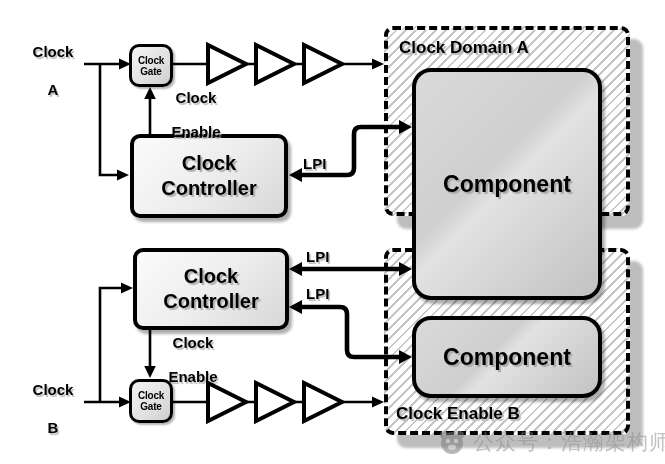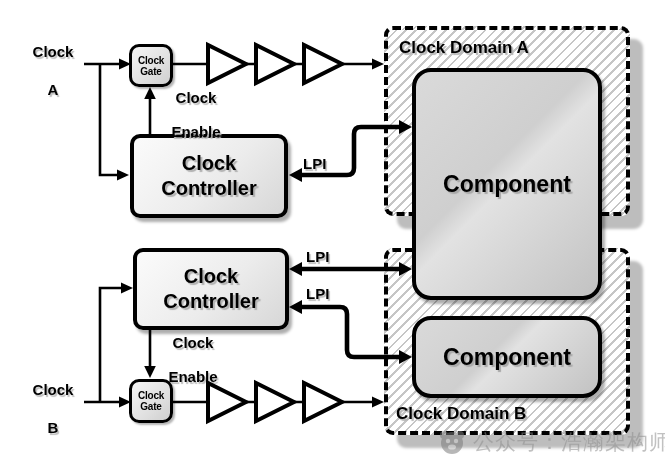--- a/index.html
+++ b/index.html
@@ -61,21 +61,21 @@
 </head>
 <body>
 
 <div class="canvas">
 
   <div class="abs domain" style="left:384px;top:26px;width:246px;height:190px;">
     <span class="domain-label" style="left:11px;top:8px;">Clock Domain A</span>
   </div>
 
   <div class="abs domain" style="left:384px;top:248px;width:246px;height:187px;">
-    <span class="domain-label" style="left:8px;bottom:7px;">Clock Domain B</span>
+    <span class="domain-label" style="left:8px;bottom:7px;">Clock Enable B</span>
   </div>
 
   <div class="abs hardbox component" style="left:412px;top:68px;width:190px;height:232px;">
     <span>Component</span>
   </div>
 
   <div class="abs hardbox component" style="left:412px;top:316px;width:190px;height:82px;">
     <span>Component</span>
   </div>
 

